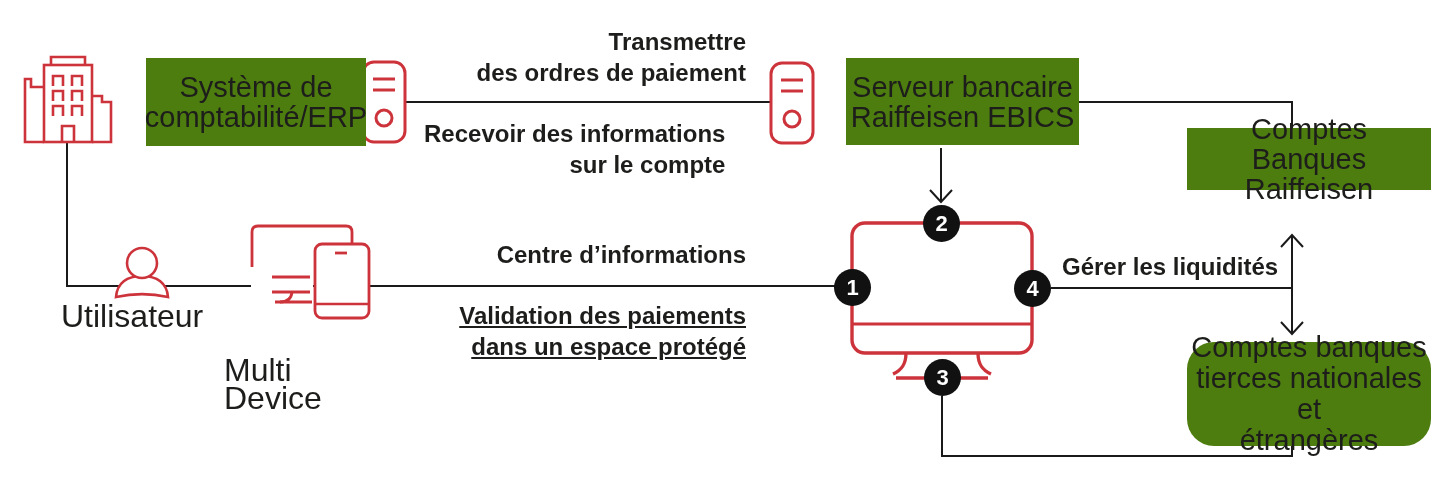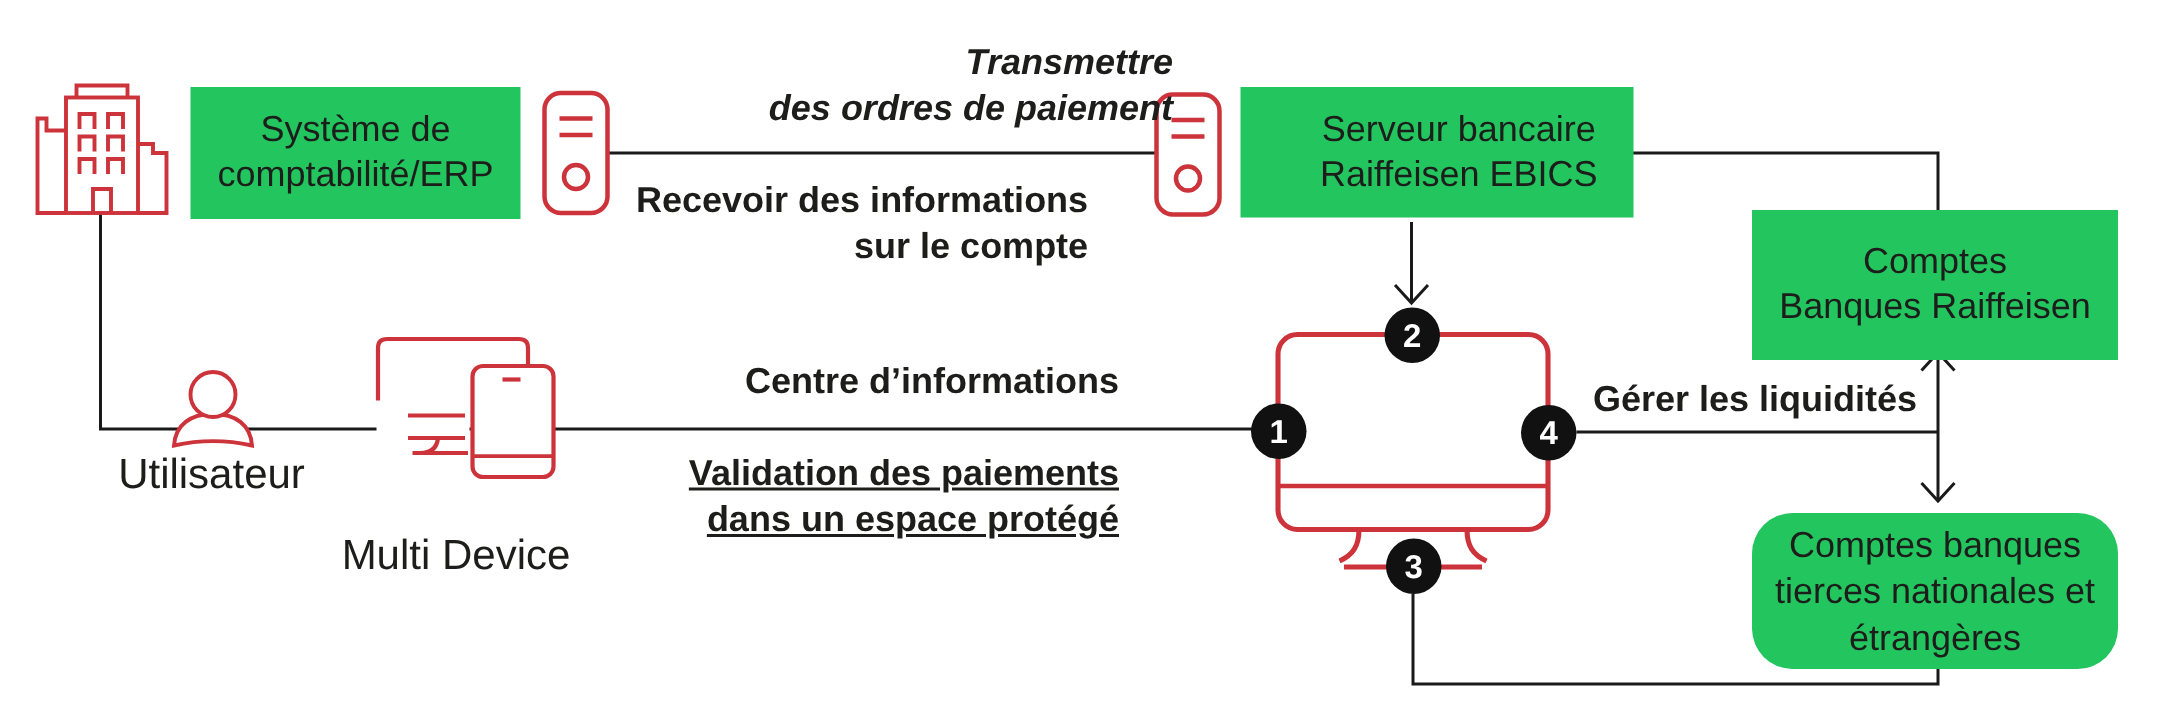--- a/index.html
+++ b/index.html
@@ -2,29 +2,29 @@
 <html><head>
 <meta charset="utf-8">
 <style>
   html,body{margin:0;padding:0;background:#fff;}
   .stage{
     position:relative;width:1440px;height:484px;background:#ffffff;overflow:hidden;
     font-family:"Liberation Sans", sans-serif;color:#1d1d1b;
   }
   svg{display:block;}
   .graybox{
-    position:absolute;background:#22c55e;display:flex;align-items:center;justify-content:center;
-    text-align:center;font-size:24px;line-height:30px;color:#1d1d1b;white-space:pre-line;z-index:3;
+    position:absolute;background:#4d7c0f;display:flex;align-items:center;justify-content:center;
+    text-align:center;font-size:29px;line-height:30px;color:#1d1d1b;white-space:pre-line;z-index:3;margin-left:19px;
   }
   .boldlabel{
     position:absolute;font-weight:bold;font-size:24px;line-height:31px;color:#1d1d1b;
     white-space:pre-line;z-index:3;
   }
   .plainlabel{
-    position:absolute;font-size:28px;line-height:28px;color:#1d1d1b;text-align:center;z-index:3;
+    position:absolute;font-size:32px;line-height:28px;color:#1d1d1b;z-index:3;
   }
   .right{text-align:right;}
   .left{text-align:right;}
   .stepdot{
     position:absolute;width:37px;height:37px;border-radius:50%;background:#111111;
     color:#ffffff;font-weight:bold;font-size:22px;display:flex;align-items:center;justify-content:center;
     z-index:5;
   }
   .iconlayer{position:absolute;z-index:2;}
   #connectors{position:absolute;left:0;top:0;z-index:1;}
@@ -96,31 +96,31 @@
     <rect x="6" y="6" width="180" height="130" rx="13" fill="#ffffff"></rect>
     <path d="M6,107 H186" stroke-width="3"></path>
     <path d="M60,136 C60,147 56,153 47,157"></path>
     <path d="M132,136 C132,147 136,153 145,157"></path>
     <path d="M50,161 H142"></path>
   </svg>
 
   <div class="graybox" style="left:127px;top:58px;width:220px;height:88px;">Système de
 comptabilité/ERP</div>
 
-  <div class="graybox" style="left:827px;top:58px;width:233px;height:87px;padding-left:29px;">Serveur bancaire
+  <div class="graybox" style="left:827px;top:58px;width:233px;height:87px;">Serveur bancaire
 Raiffeisen EBICS</div>
 
-  <div class="graybox" style="left:1168px;top:140px;width:244px;height:100px;">Comptes
+  <div class="graybox" style="left:1168px;top:128px;width:244px;height:62px;">Comptes
 Banques Raiffeisen</div>
 
   <div class="graybox" style="left:1168px;top:342px;width:244px;height:104px;line-height:31px;border-radius:27px;">Comptes banques
 tierces nationales et
 étrangères</div>
 
-  <div class="boldlabel right" style="right:658px;top:26px;font-style:italic;">Transmettre
+  <div class="boldlabel right" style="right:694px;top:26px;">Transmettre
 des ordres de paiement</div>
 
   <div class="boldlabel left" style="left:424px;top:118px;">Recevoir des informations
 sur le compte</div>
 
   <div class="boldlabel right" style="right:694px;top:239px;">Centre d’informations</div>
 
   <div class="boldlabel right" style="right:694px;top:300px;text-decoration:underline;">Validation des paiements
 dans un espace protégé</div>
 

